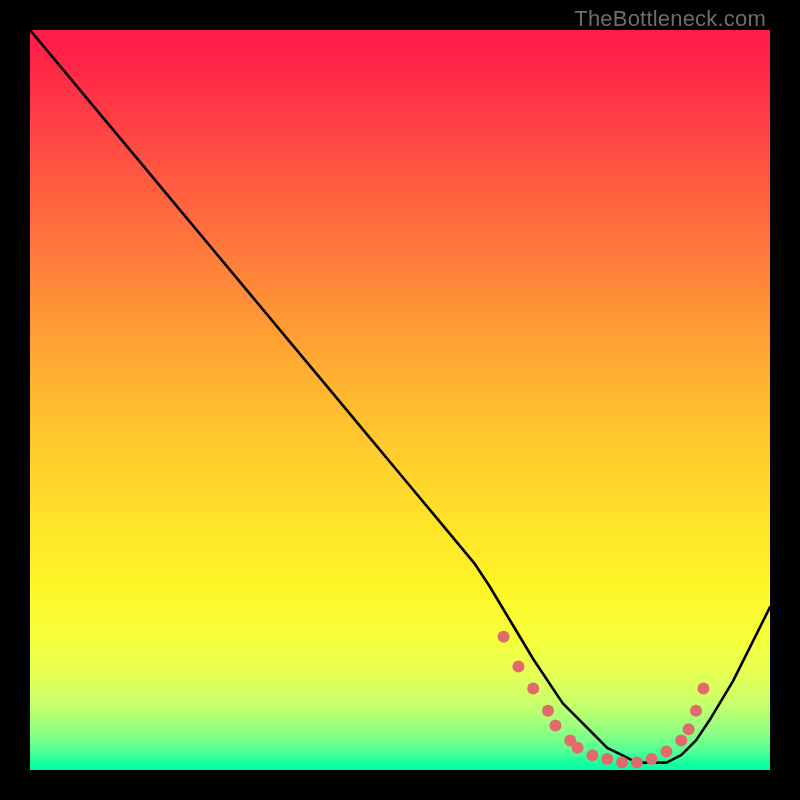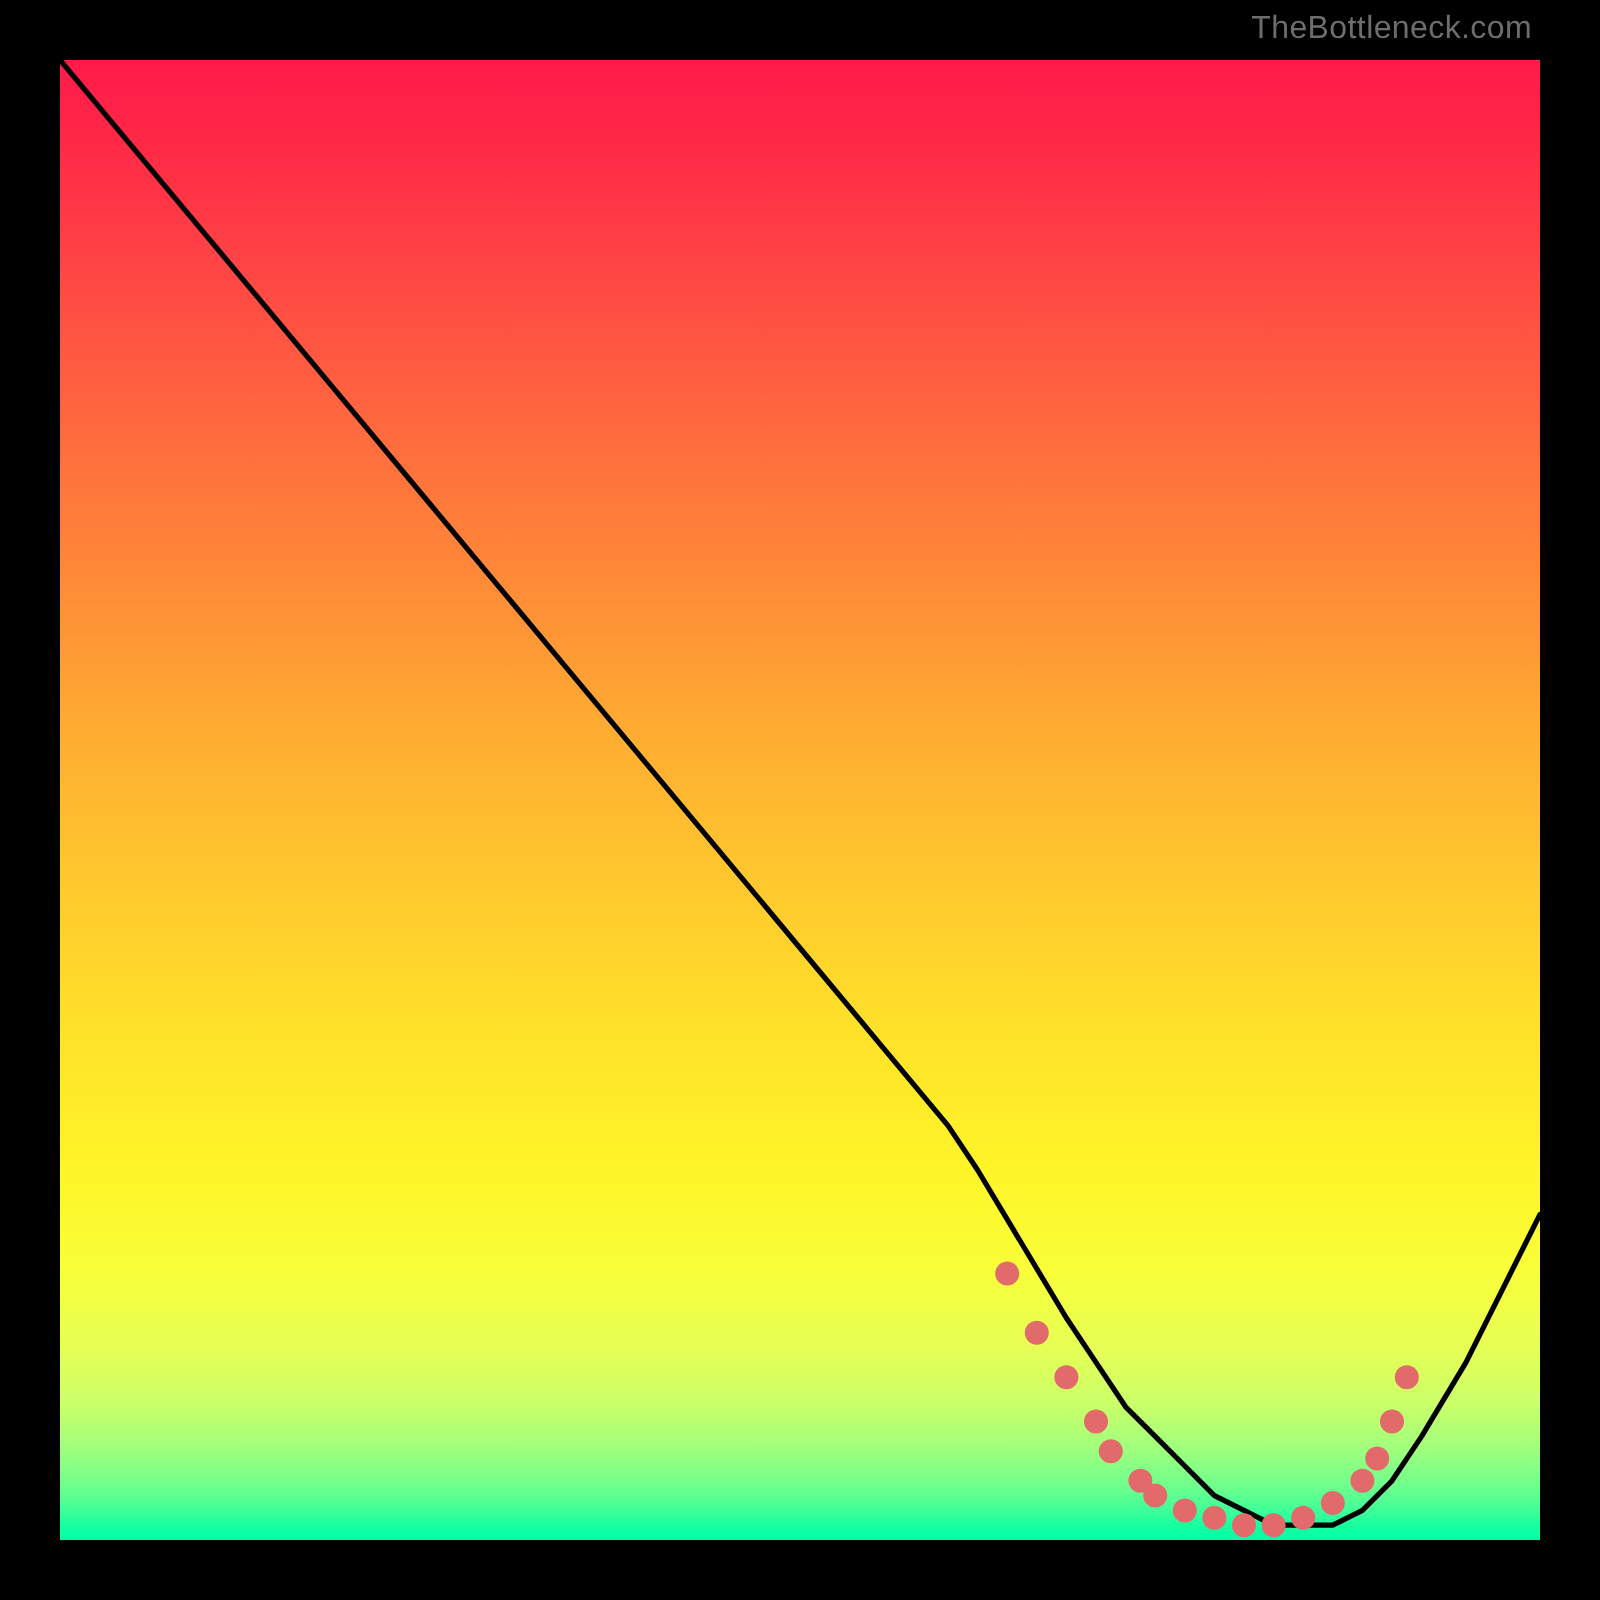--- a/index.html
+++ b/index.html
@@ -53,21 +53,21 @@
     position: absolute;
     inset: 0;
     width: 100%;
     height: 100%;
   }
   .watermark {
     position: absolute;
     top: 6px;
     right: 34px;
     color: #6d6d6d;
-    font-size: 16px;
+    font-size: 22px;
     letter-spacing: 0.2px;
     font-weight: 400;
     user-select: none;
   }
 </style>
 </head>
 <body>
 
 <div class="canvas">
 

